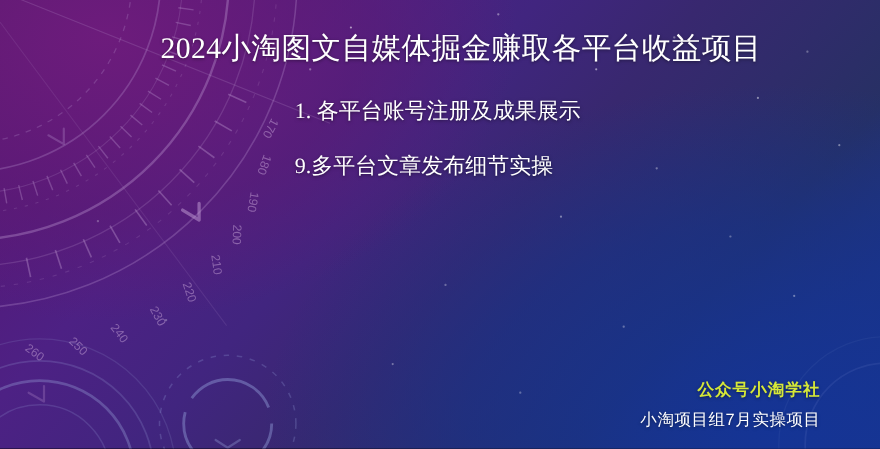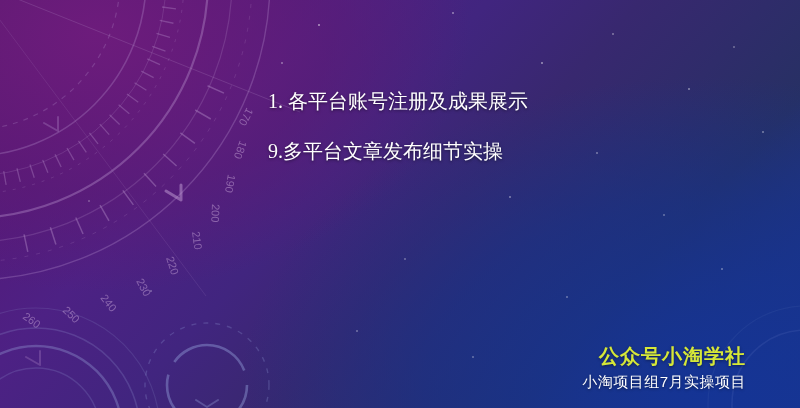--- a/index.html
+++ b/index.html
@@ -79,22 +79,22 @@
   .list-item:last-child { margin-bottom: 0; }
 
   
   .footer {
     position: absolute;
     right: 54px;
     bottom: 16px;
     text-align: right;
   }
   .footer-brand {
-    font-family: Liberation Sans, sans-serif;
-    font-size: 20px;
+    font-family: Liberation Mono, monospace;
+    font-size: 15px;
     line-height: 26px;
     font-weight: bold;
     color: #d6e838;
     letter-spacing: 1px;
     white-space: nowrap;
     text-shadow: 0 1px 3px rgba(0,0,0,0.45);
   }
   .footer-sub {
     font-family: "Liberation Sans", sans-serif;
     font-size: 15px;
@@ -247,20 +247,21 @@
     <span class="star" style="left:721px;top:268px;width:2px;height:2px;opacity:.38"></span>
     <span class="star" style="left:566px;top:296px;width:1.5px;height:1.5px;opacity:.32"></span>
     <span class="star" style="left:404px;top:258px;width:1.5px;height:1.5px;opacity:.3"></span>
     <span class="star" style="left:356px;top:330px;width:2px;height:2px;opacity:.35"></span>
     <span class="star" style="left:472px;top:356px;width:1.5px;height:1.5px;opacity:.3"></span>
     <span class="star" style="left:281px;top:62px;width:1.5px;height:1.5px;opacity:.35"></span>
     <span class="star" style="left:150px;top:290px;width:1.5px;height:1.5px;opacity:.28"></span>
     <span class="star" style="left:88px;top:200px;width:1.5px;height:1.5px;opacity:.25"></span>
   </div>
 
+  <div class="title">2024小淘图文自媒体掘金赚取各平台收益项目</div>
 
   <div class="list">
     <div class="list-item">1. 各平台账号注册及成果展示</div>
     <div class="list-item">9.多平台文章发布细节实操</div>
   </div>
 
   <div class="footer">
     <div class="footer-brand">公众号小淘学社</div>
     <div class="footer-sub">小淘项目组7月实操项目</div>
   </div>

